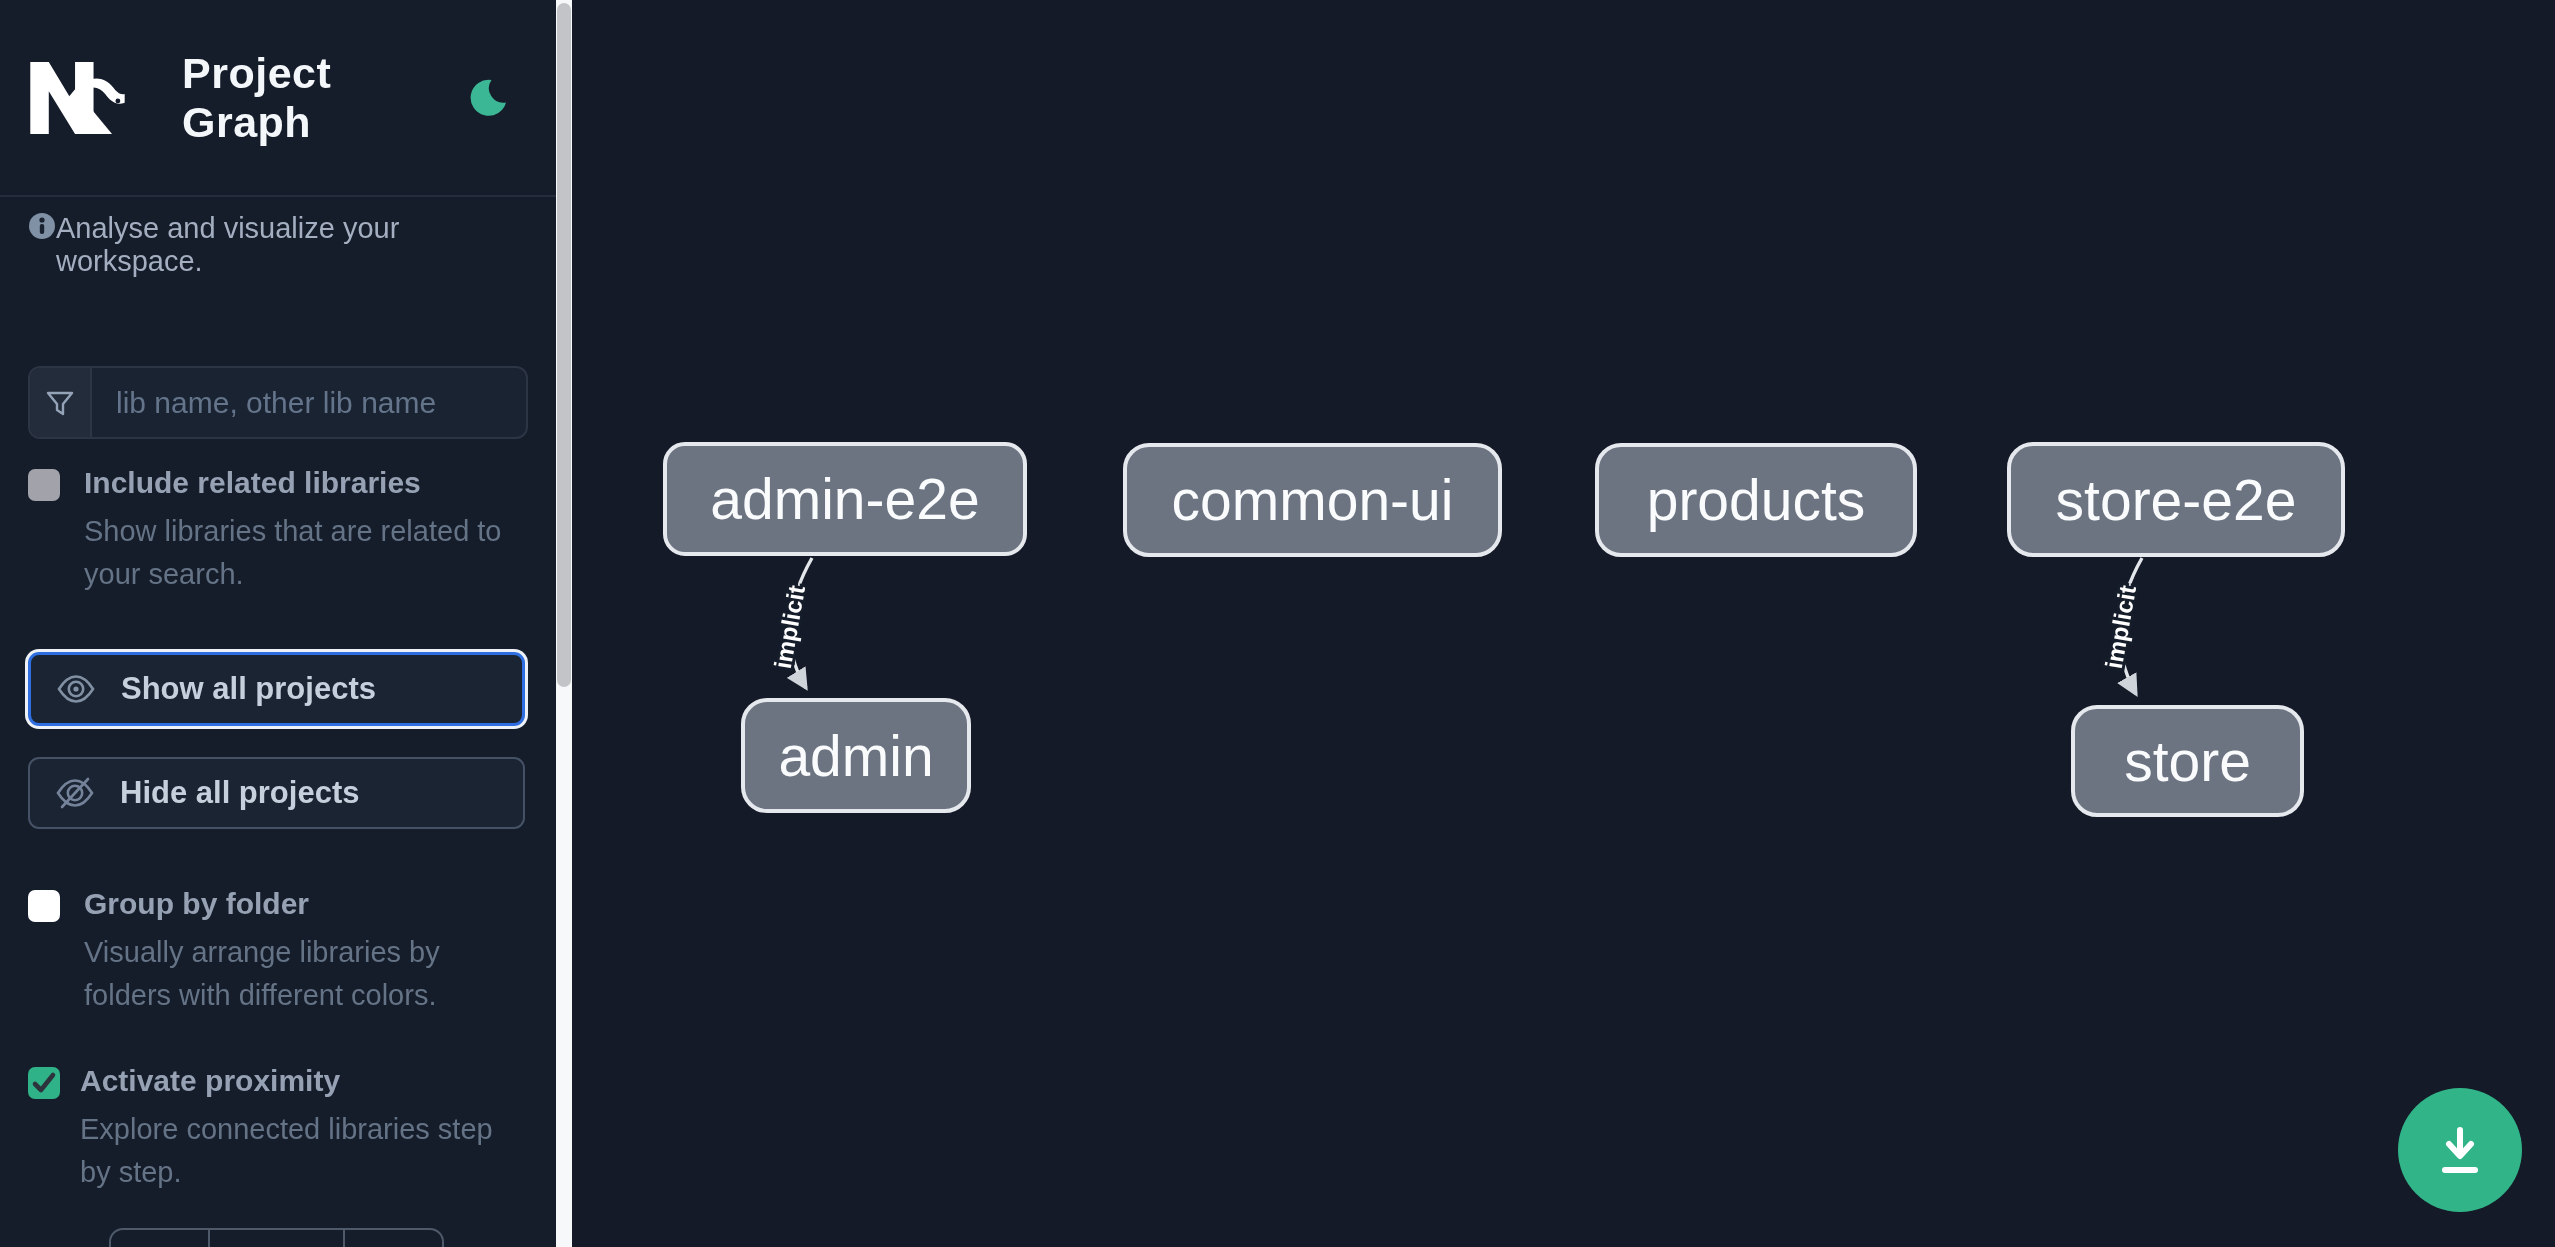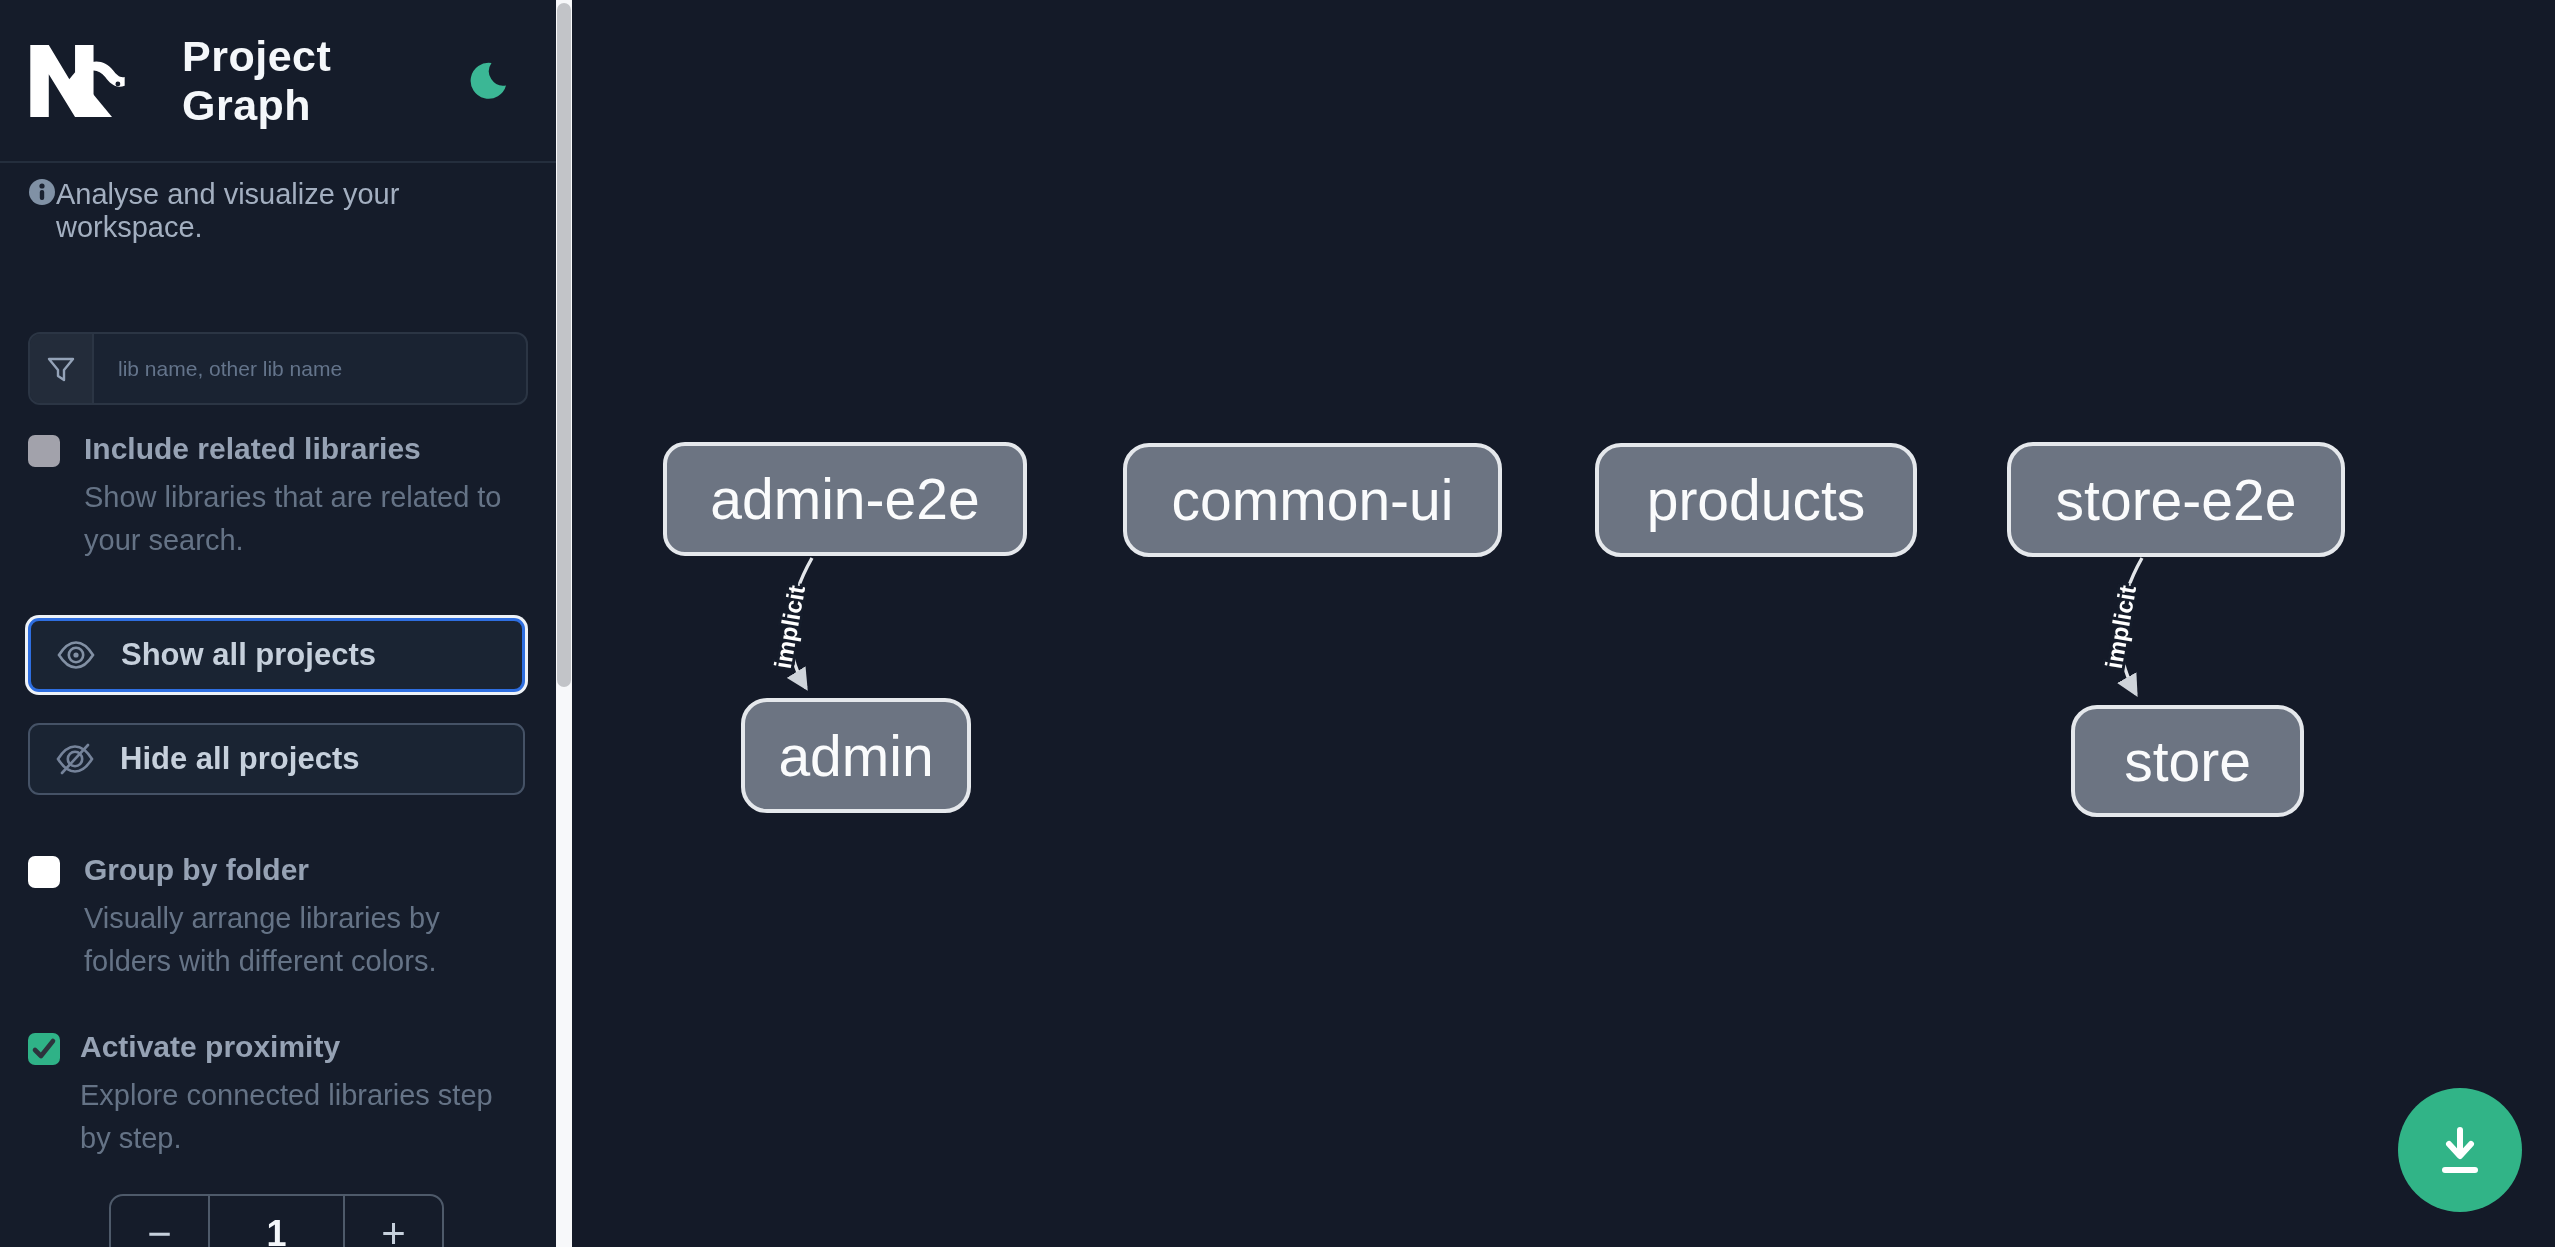--- a/index.html
+++ b/index.html
@@ -9,37 +9,37 @@
     font-family:"Liberation Sans", sans-serif;
     position:relative;
     color:#c6d0dc;
   }
   
   .sidebar{
     position:absolute; left:0; top:0; width:556px; height:1247px;
     background:#151c2a;
   }
   .sb-header{
-    height:163px; border-bottom:2px solid #242e3d;
+    height:197px; border-bottom:2px solid #242e3d;
     display:flex; align-items:center; padding:0 46px 0 28px;
   }
   .logo-box{ width:100px; height:72px; display:flex; align-items:center; }
   .app-title{ font-size:43px; font-weight:600; color:#f4f7fa; margin-left:56px; letter-spacing:0.5px;}
   .theme-toggle{ margin-left:auto; width:46px; height:44px; display:flex; align-items:center; justify-content:center; cursor:pointer; background:none; border:none;}
   .info-row{ display:flex; align-items:flex-start; margin:13px 28px 0; }
   .info-text{ font-size:29px; color:#a3afc0; padding-top:2px;}
   .filter-box{
     margin:88px 28px 0; height:73px; display:flex; align-items:stretch;
     border:2px solid #2b3544; border-radius:12px; background:#1a2332; overflow:hidden;
   }
   .filter-icon-cell{ width:64px; background:#232c3a; border-right:2px solid #2b3544; display:flex; align-items:center; justify-content:center;}
   .filter-input{
     flex:1; background:transparent; border:none; outline:none;
     font-family:"Liberation Sans", sans-serif;
-    font-size:21px; color:#cbd5e1; padding:0 24px;
+    font-size:30px; color:#cbd5e1; padding:0 24px;
   }
   .filter-input::placeholder{ color:#64748b; }
   .opt{ display:flex; align-items:flex-start; margin:27px 28px 0; gap:24px; }
   .cb{ width:32px; height:32px; border-radius:7px; flex:none; margin-top:3px; border:none; cursor:pointer; position:relative;}
   .cb.gray{ background:#a2a2ab; }
   .cb.white{ background:#ffffff; }
   .cb.green{ background:#2fb287; }
   .cb.green svg{ position:absolute; left:3px; top:3px; }
   .opt-label{ font-size:30px; font-weight:700; color:#96a2b4; line-height:1.1; display:block; cursor:pointer;}
   .opt-desc{ font-size:29px; color:#657386; line-height:1.48; margin-top:11px; max-width:432px;}

